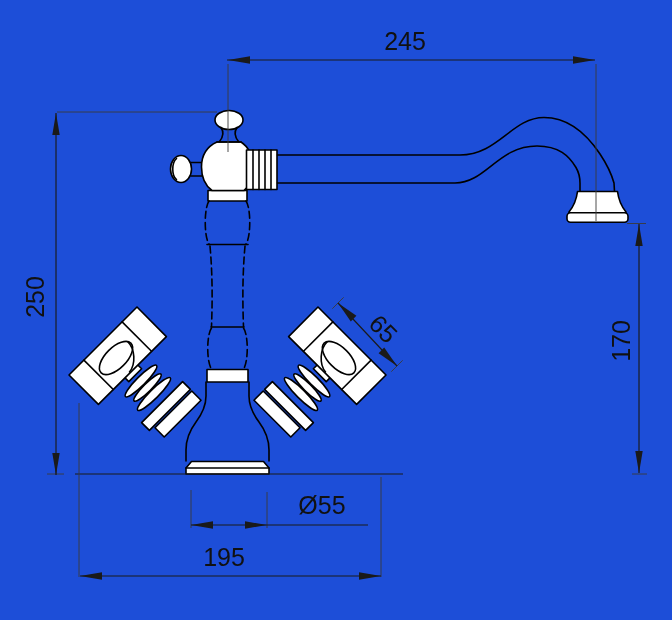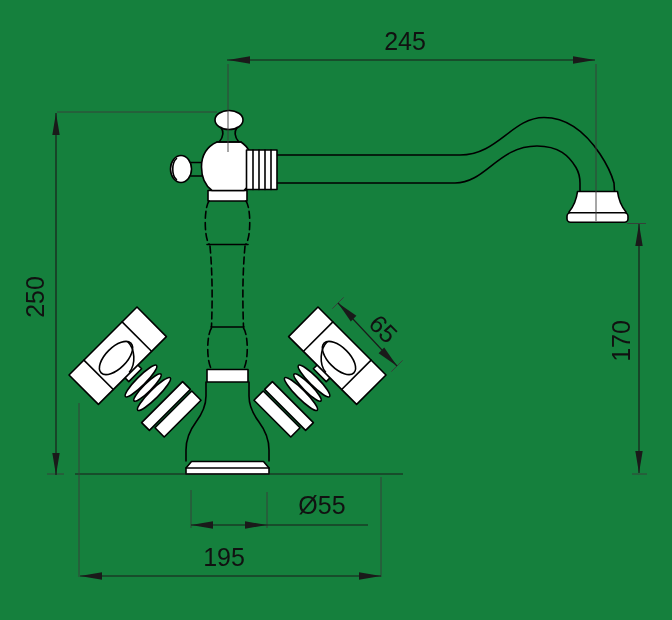--- a/index.html
+++ b/index.html
@@ -1,16 +1,16 @@
 <!DOCTYPE html>
 <html><head>
 <meta charset="utf-8">
 <style>
   html,body{margin:0;padding:0;background:#fff;}
-  .canvas{width:672px;height:620px;position:relative;background:#15803d;overflow:hidden;}
+  .canvas{width:672px;height:620px;position:relative;background:#1d4ed8;overflow:hidden;}
   svg{display:block;}
   .dimtext{font-family:"Liberation Sans","DejaVu Sans",sans-serif;font-size:25px;fill:#111;}
   .draw{stroke:#000;stroke-width:1.6;fill:none;stroke-linecap:round;stroke-linejoin:round;}
   .drawf{stroke:#000;stroke-width:1.6;fill:#fff;stroke-linejoin:round;}
   .dash{stroke-dasharray:7,4;}
   .dim{stroke:#1a1a1a;stroke-width:1.15;fill:none;}
   .ext{stroke:#3a3a3a;stroke-width:0.9;fill:none;}
   .arr{fill:#1a1a1a;stroke:none;}
 </style>
 </head>

